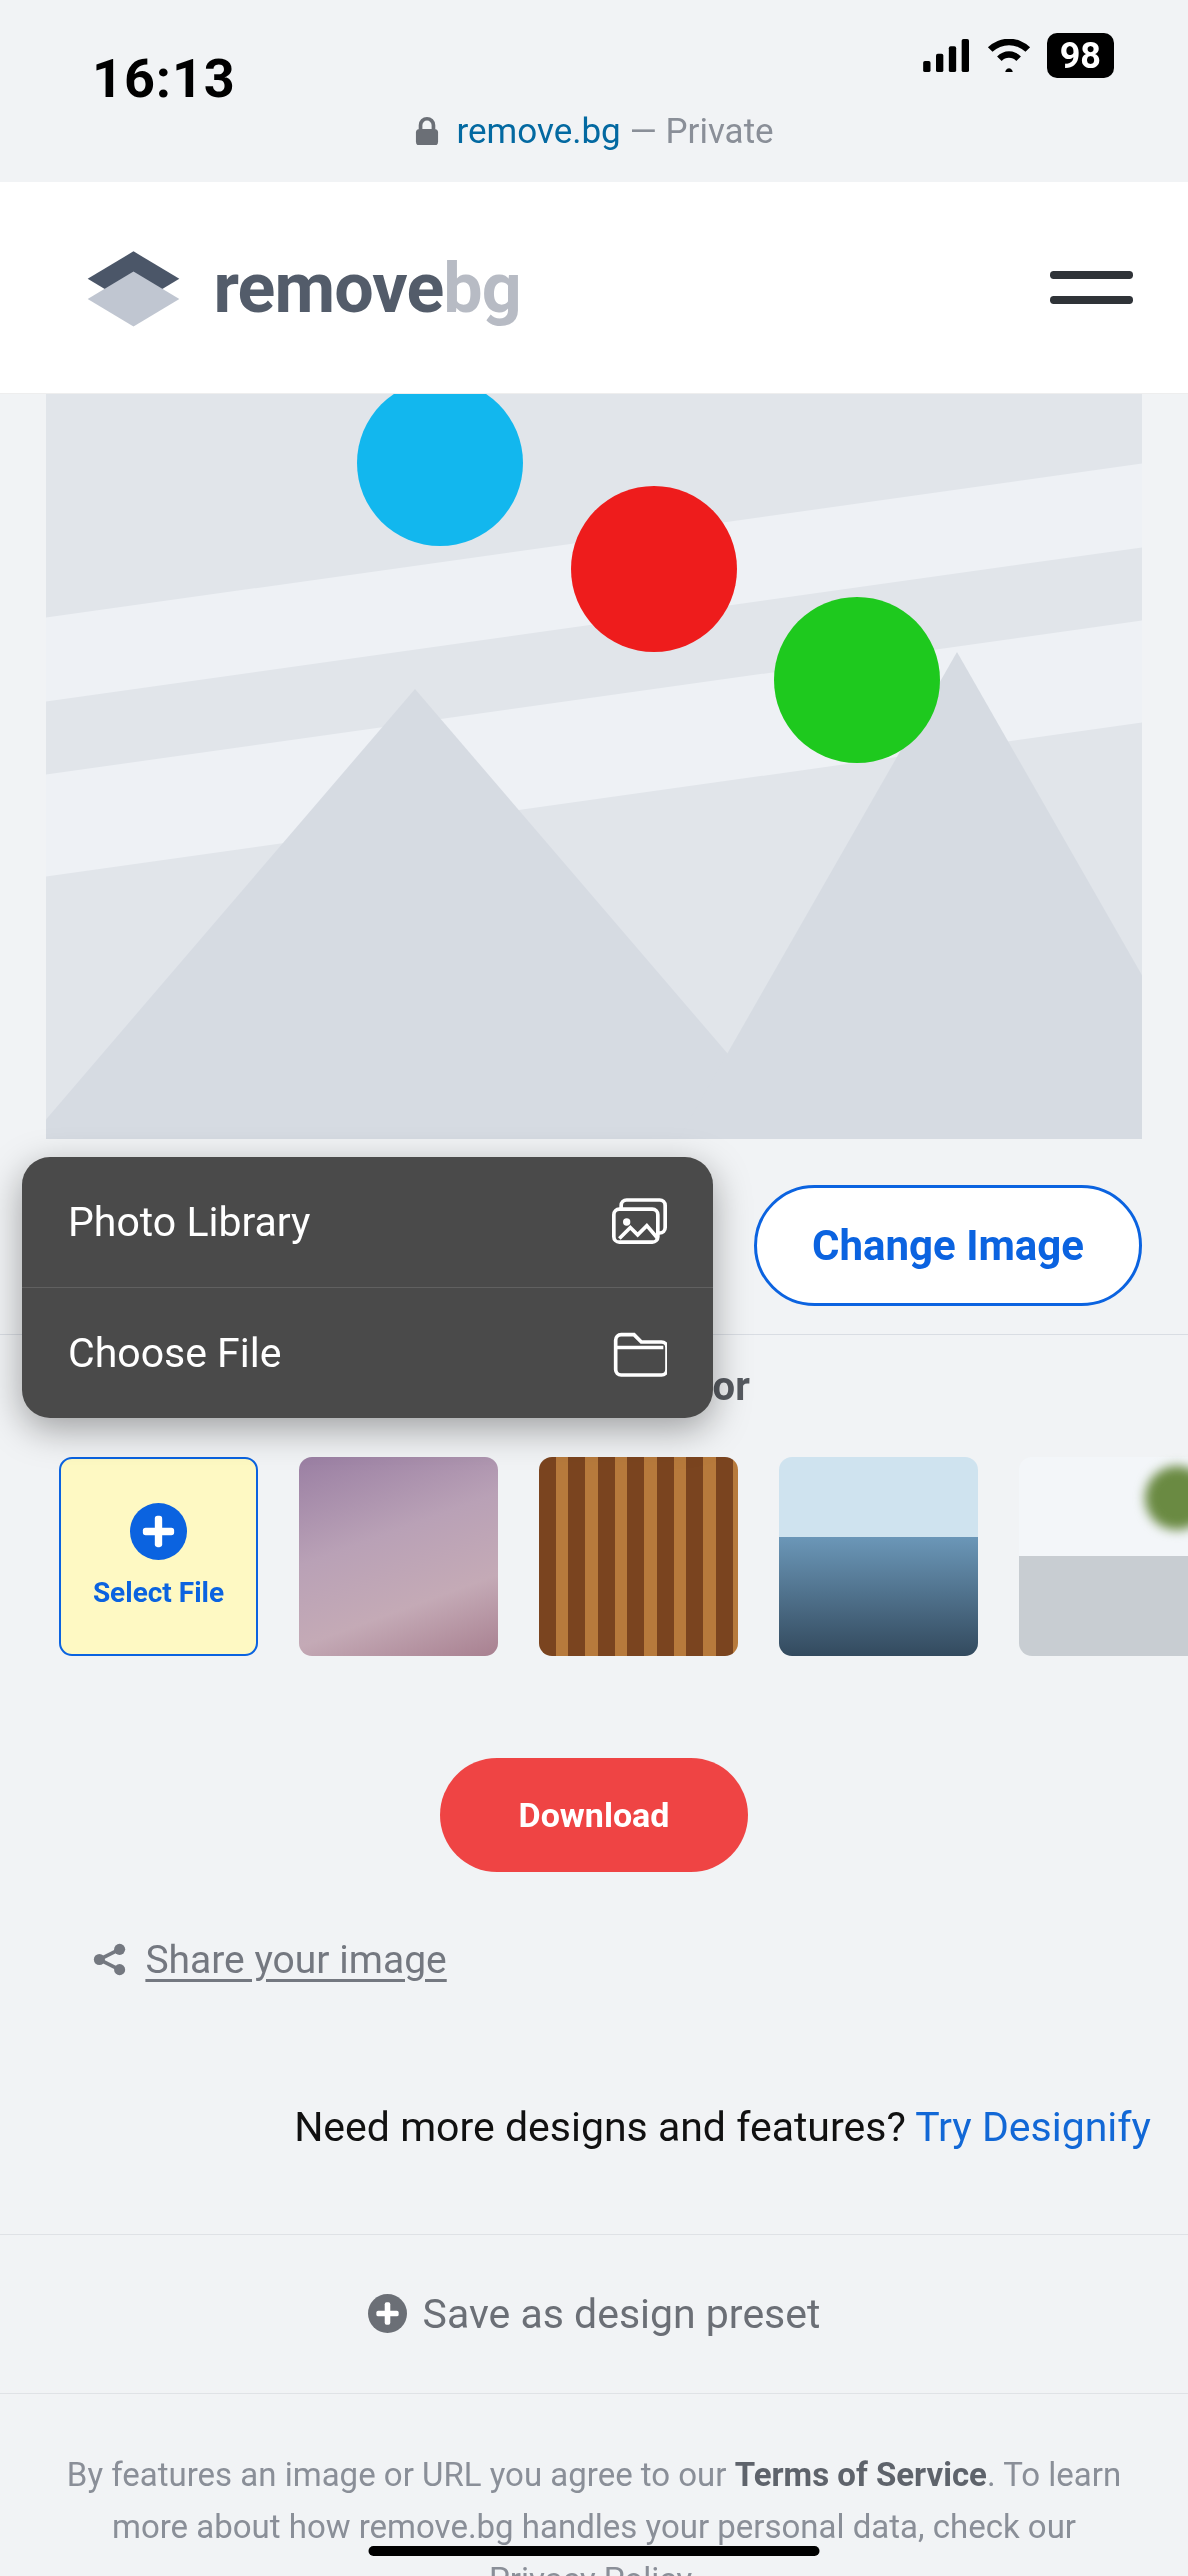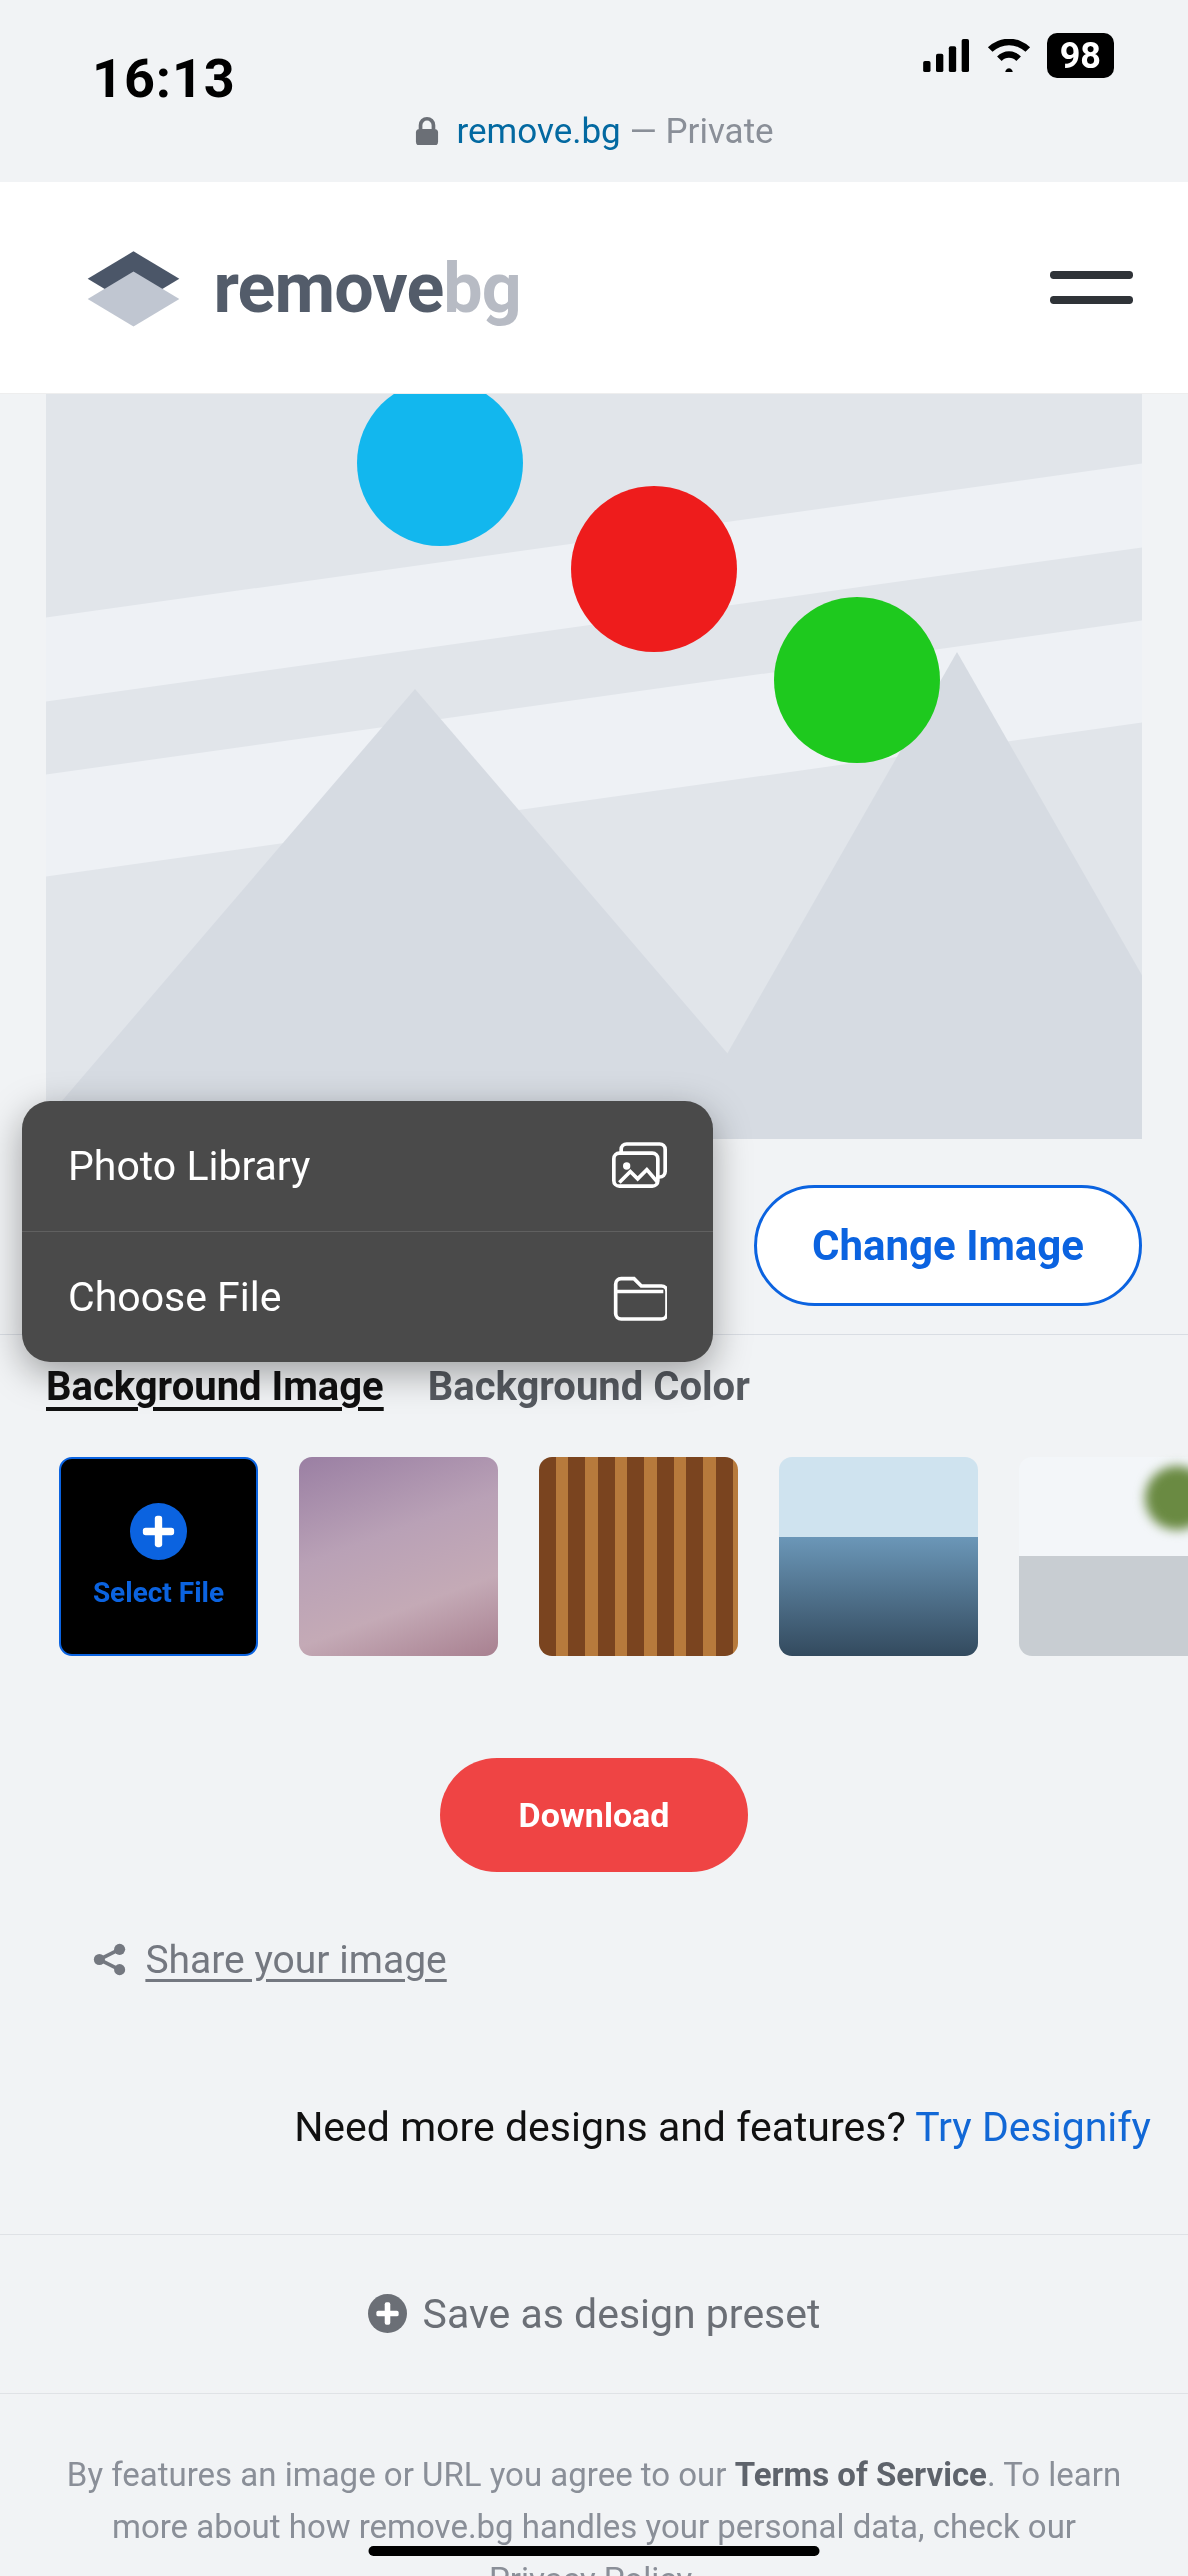--- a/index.html
+++ b/index.html
@@ -38,21 +38,21 @@
 
 .change-image-row { display: flex; justify-content: flex-end; padding: 46px 46px 28px; }
 .change-image-btn { border: 3.7px solid #0b63e0; color: #0b63e0; background: #fff; font-size: 42px; font-weight: 700; padding: 33px 55px; border-radius: 66px; }
 
 .tabs-divider { border-top: 0.9px solid #d9dde3; margin: 0; }
 .tabs-row { display: flex; gap: 44px; padding: 28px 46px 18.4px; font-size: 40px; font-weight: 700; color: #565a60; }
 .tab-active { color: #111; text-decoration: underline; text-underline-offset: 7.4px; text-decoration-thickness: 3.7px; }
 
 .thumbs-row { display: flex; gap: 41px; padding: 28px 0 28px 59px; overflow: hidden; }
 .thumb { width: 199px; height: 199px; border-radius: 13px; flex-shrink: 0; background-size: cover; background-position: center; }
-.thumb-select { border: 2.8px solid #0b63e0; display: flex; flex-direction: column; align-items: center; justify-content: center; gap: 16.6px; color: #0b63e0; background: #000000; }
+.thumb-select { border: 2.8px solid #0b63e0; display: flex; flex-direction: column; align-items: center; justify-content: center; gap: 16.6px; color: #0b63e0; background: #fef9c3; }
 .thumb-select svg { width: 57px; height: 57px; }
 .thumb-select-text { font-size: 28px; font-weight: 700; }
 .thumb2 { background: linear-gradient(160deg, #9a7fa3 0%, #b9a1b6 40%, #c4aab6 70%, #a88090 100%); }
 .thumb3 { background: repeating-linear-gradient(90deg, #7a441f 0 16.6px, #b77a3c 16.6px 29.5px); }
 .thumb4 { background: linear-gradient(#cfe3ef 0%, #cfe3ef 40%, #6b97b8 40%, #334a5e 100%); }
 .thumb5 { background: linear-gradient(#f3f6f9 0%, #f3f6f9 50%, #c8cdd2 50%, #c8cdd2 100%); position: relative; }
 .thumb5::after { content:""; position:absolute; top:9.2px; right:9.2px; width:64px; height:64px; background:#6a8a42; border-radius:50%; filter: blur(5.5px); }
 
 .download-row { display: flex; justify-content: center; padding: 74px 0 37px; }
 .download-btn { background: #ef4444; color: #fff; font-size: 34px; font-weight: 700; padding: 37px 79px; border-radius: 59px; border: none; }
@@ -63,21 +63,21 @@
 .designify-row { text-align: right; font-size: 41px; padding: 46px 37px 83px; color: #111; }
 .designify-link { color: #1268d6; }
 
 .preset-bar { border-top: 0.9px solid #dfe2e6; border-bottom: 0.9px solid #dfe2e6; padding: 55px 0; text-align: center; color: #6b6f76; font-size: 41px; display: flex; align-items: center; justify-content: center; gap: 16px; }
 
 .legal { text-align: center; color: #8a8f98; font-size: 33px; padding: 55px 55px 0; line-height: 1.6; }
 .legal .tos { color: #5e636b; font-weight: 700; }
 
 .home-indicator { position: absolute; bottom: 20px; left: 50%; transform: translateX(-50%); width: 451px; height: 10px; background: #000; border-radius: 9.2px; }
 
-.popover { position: absolute; left: 22px; top: 1101px; width: 691px; background: #4a4a4a; border-radius: 28px; overflow: hidden; box-shadow: 0 11px 37px rgba(0,0,0,0.35); }
+.popover { position: absolute; left: 22px; top: 1157px; width: 691px; background: #4a4a4a; border-radius: 28px; overflow: hidden; box-shadow: 0 11px 37px rgba(0,0,0,0.35); }
 .popover-item { display: flex; align-items: center; justify-content: space-between; padding: 41px 46px; color: #fff; font-size: 41px; border-bottom: 0.9px solid rgba(255,255,255,0.12); }
 .popover-item:last-child { border-bottom: none; }
 .popover-item .icon { width: 55px; height: 48px; flex-shrink: 0; }
 </style>
 </head>
 <body>
 
 <div class="status-bar">
   <div class="status-time">16:13</div>
   <div class="status-right">

